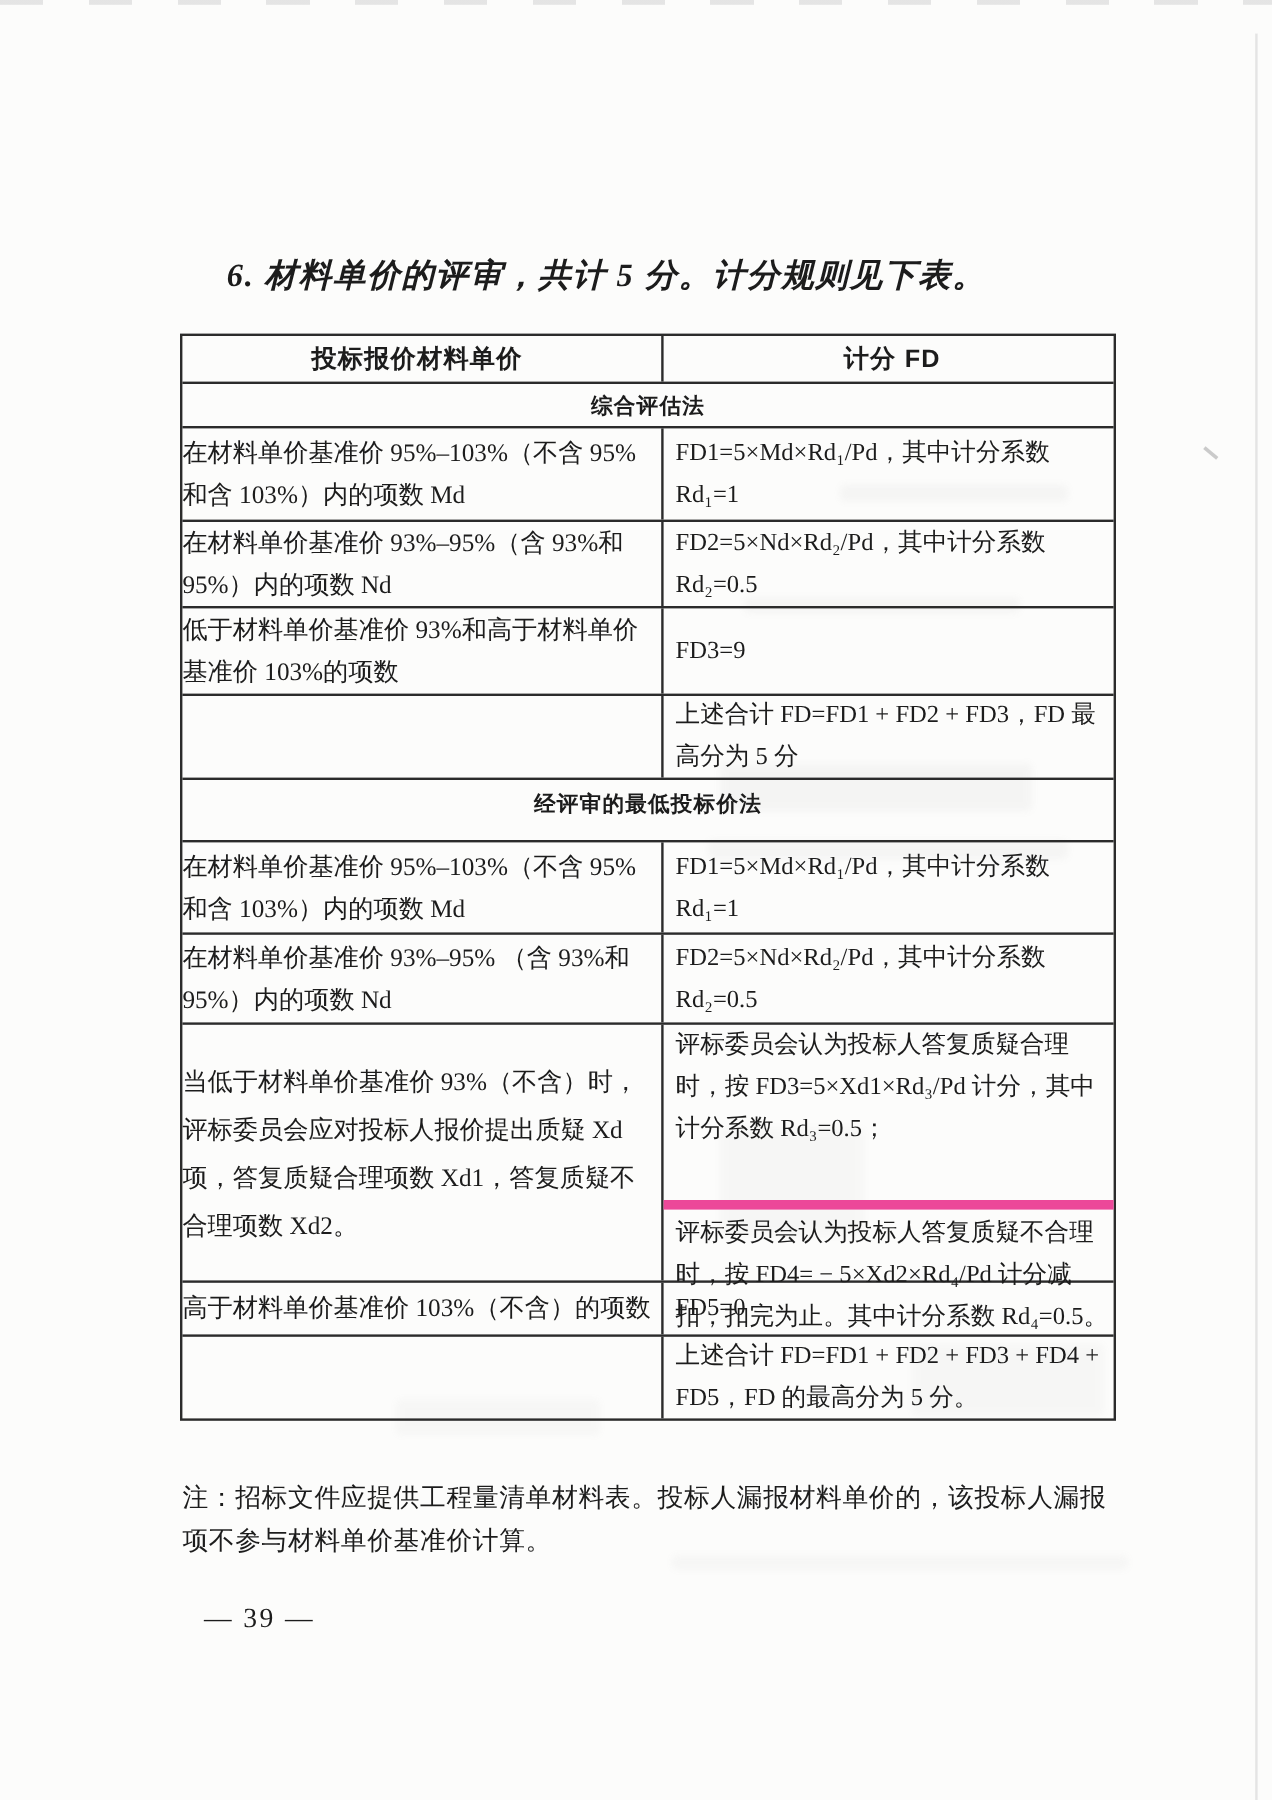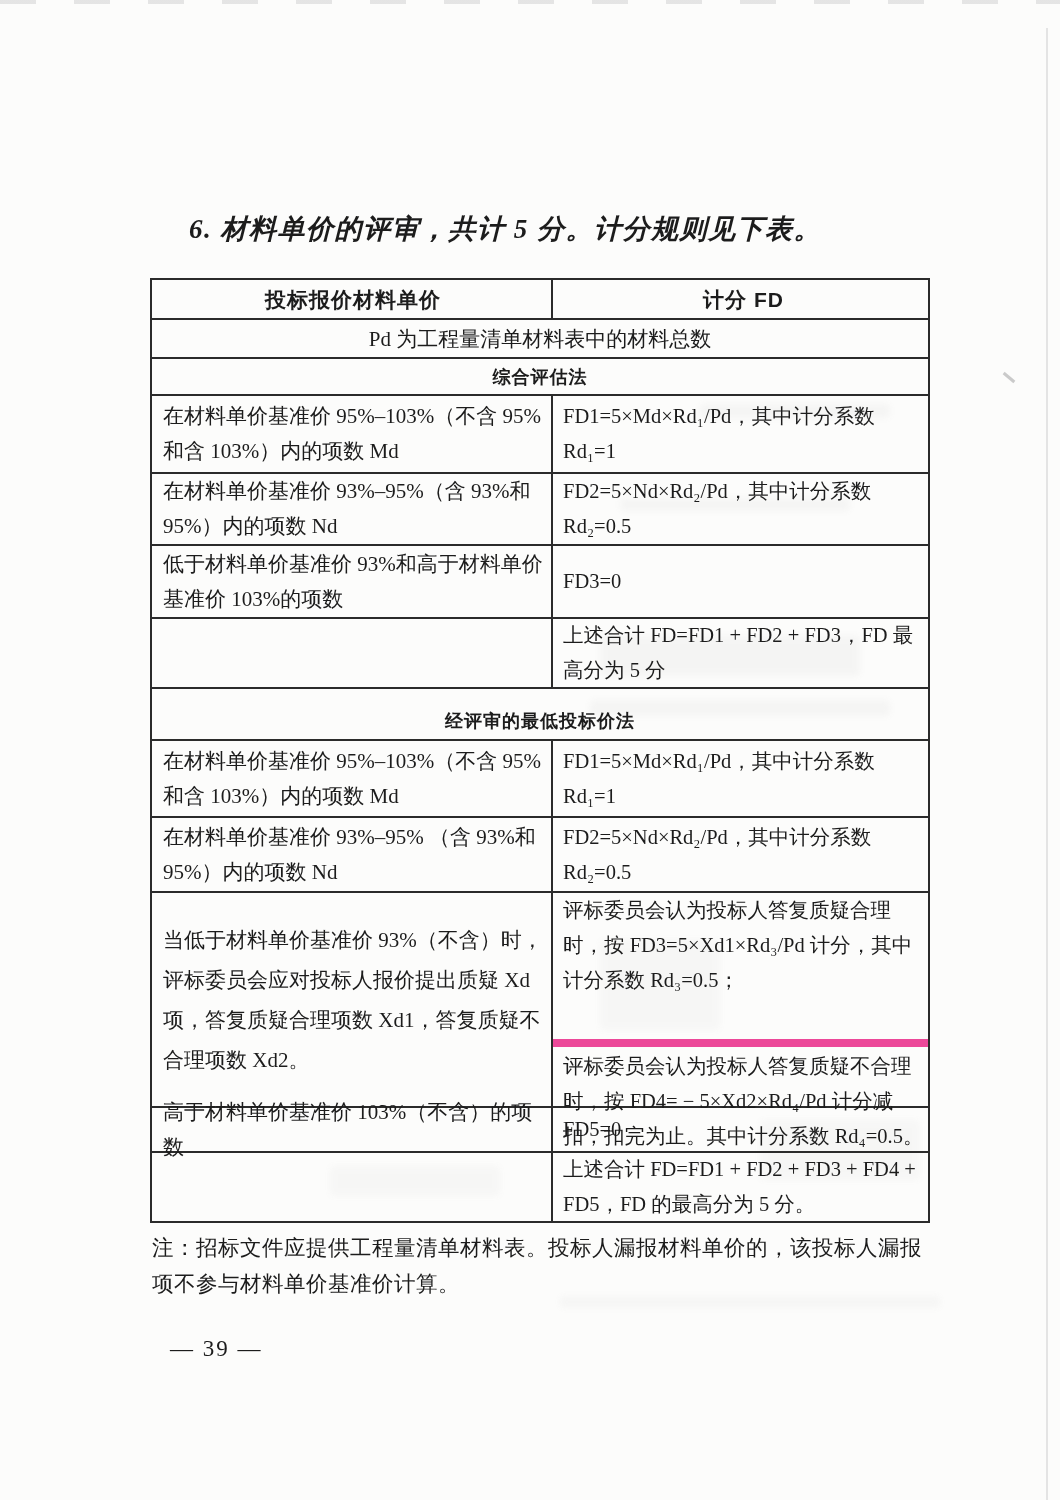--- a/index.html
+++ b/index.html
@@ -18,21 +18,21 @@
   }
   .score-table {
     position: absolute; left: 150px; top: 278px; width: 780px;
     border: 2px solid #2b2b2b;
     background: transparent;
   }
   .trow { display: flex; border-top: 2px solid #2b2b2b; align-items: stretch; }
   .trow.first { border-top: none; }
   .cell-l {
     width: 401px; border-right: 2px solid #2b2b2b;
-    padding: 2px 8px 2px 11px;
+    padding: 2px 8px 2px 0;
     display: flex; align-items: center;
     font-size: 21px; line-height: 35px;
   }
   .cell-r {
     flex: 1; padding: 2px 4px 2px 10px;
     display: flex; align-items: center;
     font-size: 20.5px; line-height: 35px; border-radius: 16px;
   }
   .cell-full {
     width: 100%; display: flex; align-items: center; justify-content: center;
@@ -105,50 +105,47 @@
 
 <div class="page-title">6. 材料单价的评审，共计 5 分。计分规则见下表。</div>
 
 <div class="score-table">
 
   <div class="trow first" style="height:38px">
     <div class="cell-l hdr">投标报价材料单价</div>
     <div class="cell-r hdr">计分 FD</div>
   </div>
 
-  <div class="trow" style="height:39px">
-    <div class="cell-full">Pd 为工程量清单材料表中的材料总数</div>
-  </div>
 
   <div class="trow" style="height:37px">
     <div class="cell-full sec-title">综合评估法</div>
   </div>
 
   <div class="trow" style="height:78px">
     <div class="cell-l">在材料单价基准价 95%–103%（不含 95%和含 103%）内的项数 Md</div>
     <div class="cell-r">FD1=5×Md×Rd₁/Pd，其中计分系数 Rd₁=1</div>
   </div>
 
   <div class="trow" style="height:72px">
     <div class="cell-l">在材料单价基准价 93%–95%（含 93%和 95%）内的项数 Nd</div>
     <div class="cell-r">FD2=5×Nd×Rd₂/Pd，其中计分系数 Rd₂=0.5</div>
   </div>
 
   <div class="trow" style="height:73px">
     <div class="cell-l">低于材料单价基准价 93%和高于材料单价基准价 103%的项数</div>
-    <div class="cell-r">FD3=0</div>
+    <div class="cell-r">FD3=9</div>
   </div>
 
   <div class="trow" style="height:70px">
     <div class="cell-l"></div>
     <div class="cell-r">上述合计 FD=FD1 + FD2 + FD3，FD 最高分为 5 分</div>
   </div>
 
   <div class="trow" style="height:52px">
-    <div class="cell-full sec-title" style="align-items:flex-start; padding-top:20px">经评审的最低投标价法</div>
+    <div class="cell-full sec-title" style="align-items:flex-start; padding-top:8px">经评审的最低投标价法</div>
   </div>
 
   <div class="trow" style="height:77px">
     <div class="cell-l">在材料单价基准价 95%–103%（不含 95%和含 103%）内的项数 Md</div>
     <div class="cell-r">FD1=5×Md×Rd₁/Pd，其中计分系数 Rd₁=1</div>
   </div>
 
   <div class="trow" style="height:75px">
     <div class="cell-l">在材料单价基准价 93%–95% （含 93%和 95%）内的项数 Nd</div>
     <div class="cell-r">FD2=5×Nd×Rd₂/Pd，其中计分系数 Rd₂=0.5</div>

